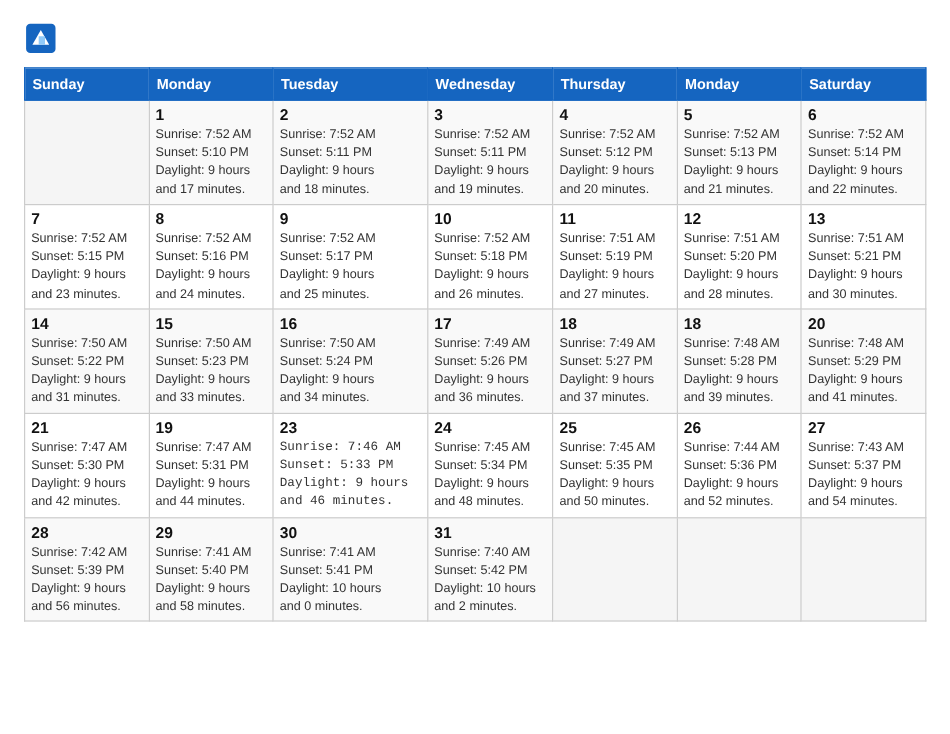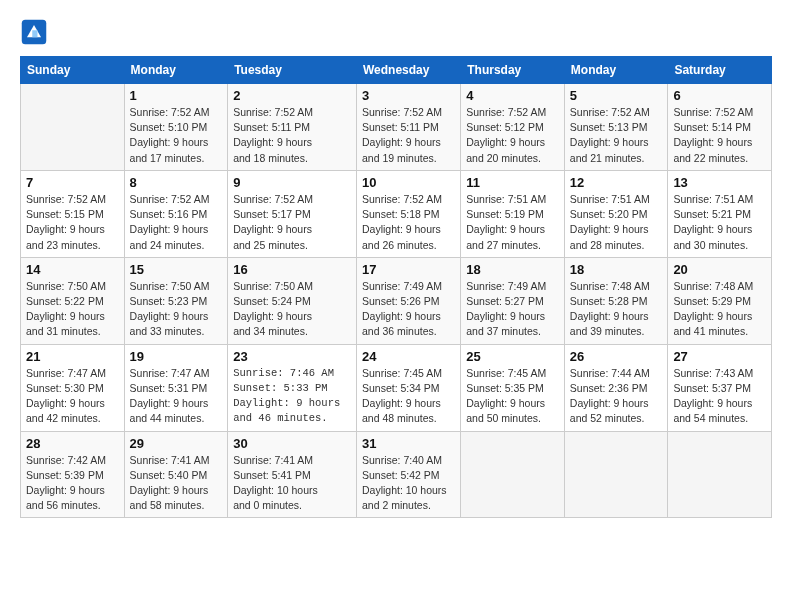--- a/index.html
+++ b/index.html
@@ -312,21 +312,21 @@
           <td>
             <span class="day-number">25</span>
             <div class="day-detail" style="white-space: pre-line;">Sunrise: 7:45 AM
 Sunset: 5:35 PM
 Daylight: 9 hours
 and 50 minutes.</div>
           </td>
           <td>
             <span class="day-number">26</span>
             <div class="day-detail" style="white-space: pre-line;">Sunrise: 7:44 AM
-Sunset: 2:36 PM
+Sunset: 5:36 PM
 Daylight: 9 hours
 and 52 minutes.</div>
           </td>
           <td>
             <span class="day-number">27</span>
             <div class="day-detail" style="white-space: pre-line;">Sunrise: 7:43 AM
 Sunset: 5:37 PM
 Daylight: 9 hours
 and 54 minutes.</div>
           </td>

